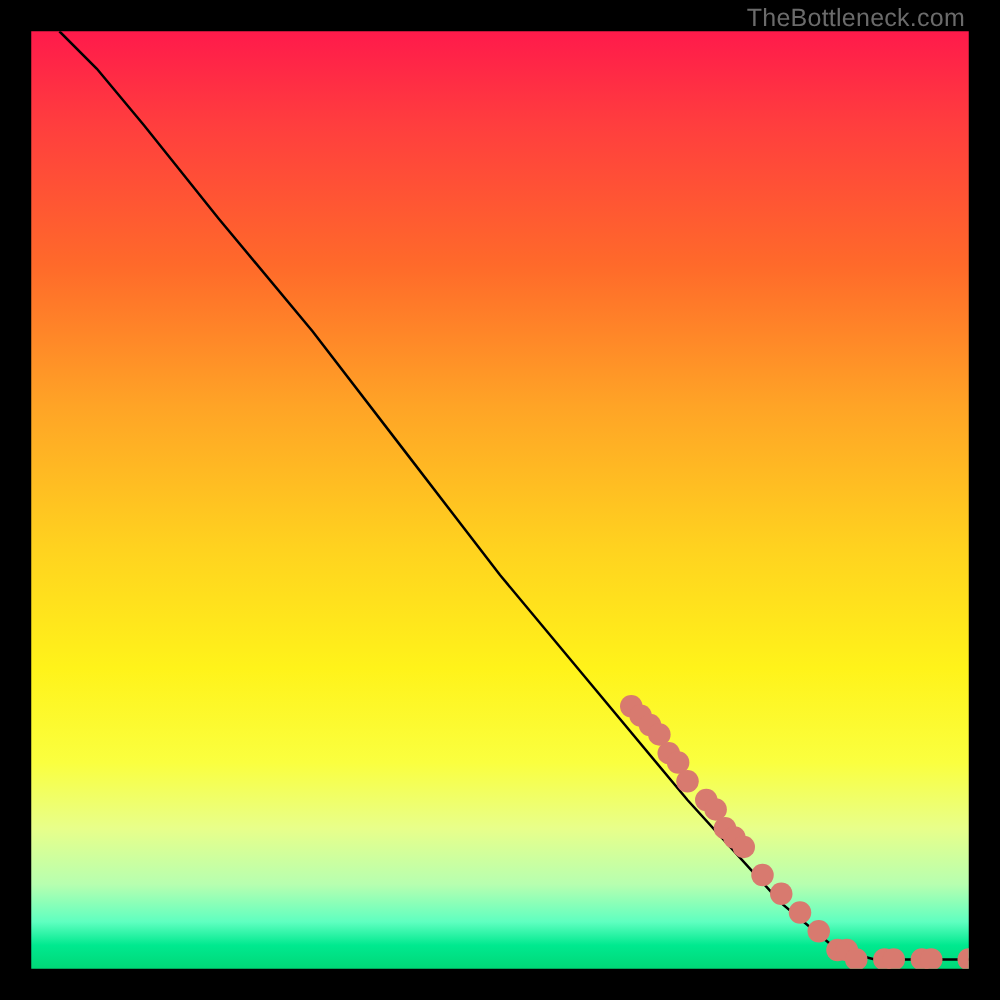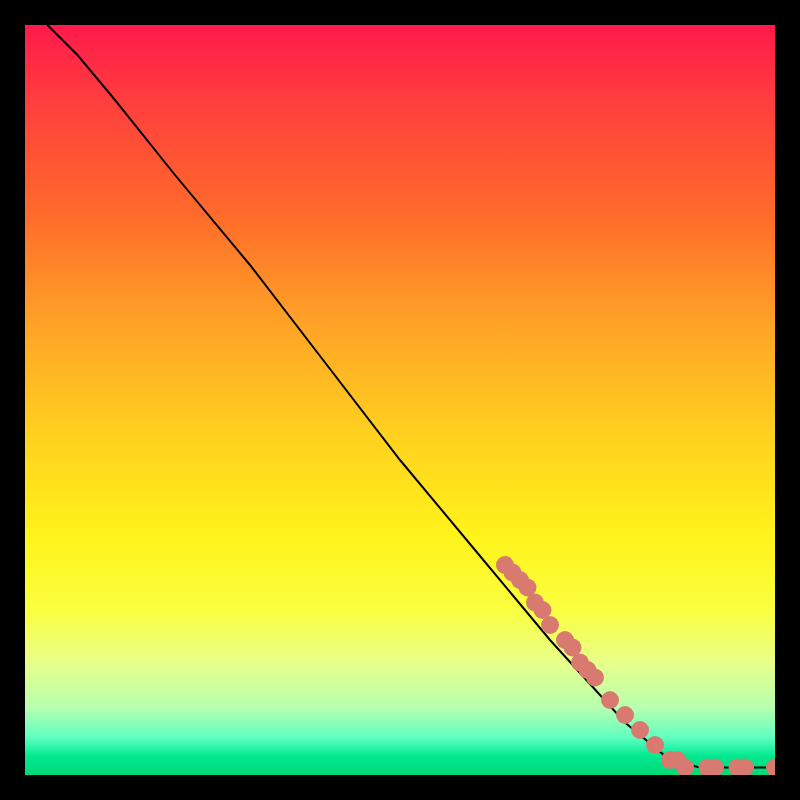--- a/index.html
+++ b/index.html
@@ -86,13 +86,14 @@
           <circle cx="652.5" cy="735.0" r="9" fill="#d87a6f"></circle>
           <circle cx="660.0" cy="742.5" r="9" fill="#d87a6f"></circle>
           <circle cx="682.5" cy="742.5" r="9" fill="#d87a6f"></circle>
           <circle cx="690.0" cy="742.5" r="9" fill="#d87a6f"></circle>
           <circle cx="712.5" cy="742.5" r="9" fill="#d87a6f"></circle>
           <circle cx="720.0" cy="742.5" r="9" fill="#d87a6f"></circle>
           <circle cx="750.0" cy="742.5" r="9" fill="#d87a6f"></circle>
         </g>
     </svg>
   </div>
+  <div class="attribution">TheBottleneck.com</div>
 </div>
 
 </body></html>

